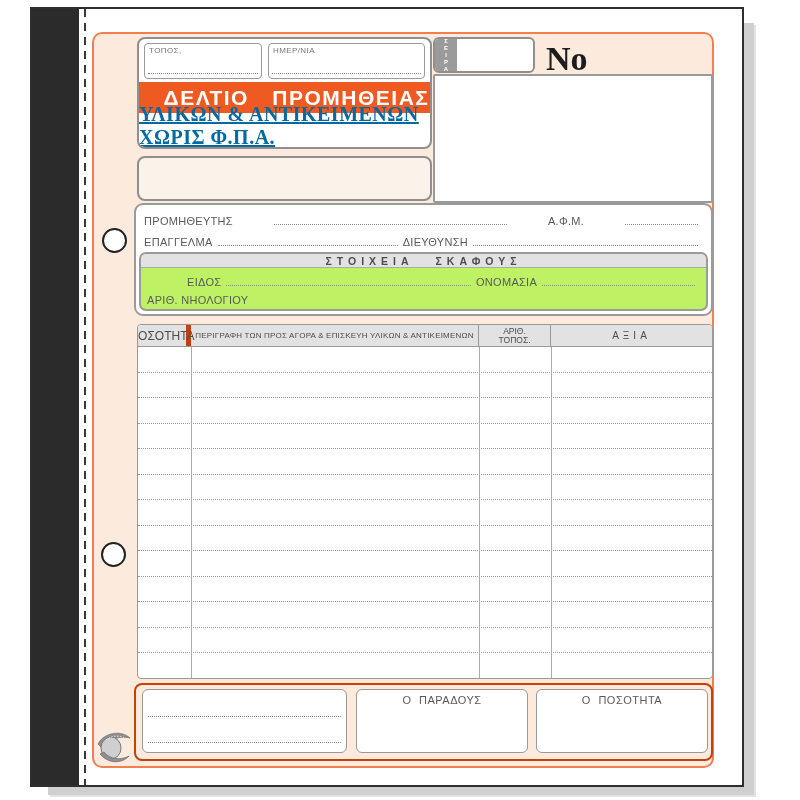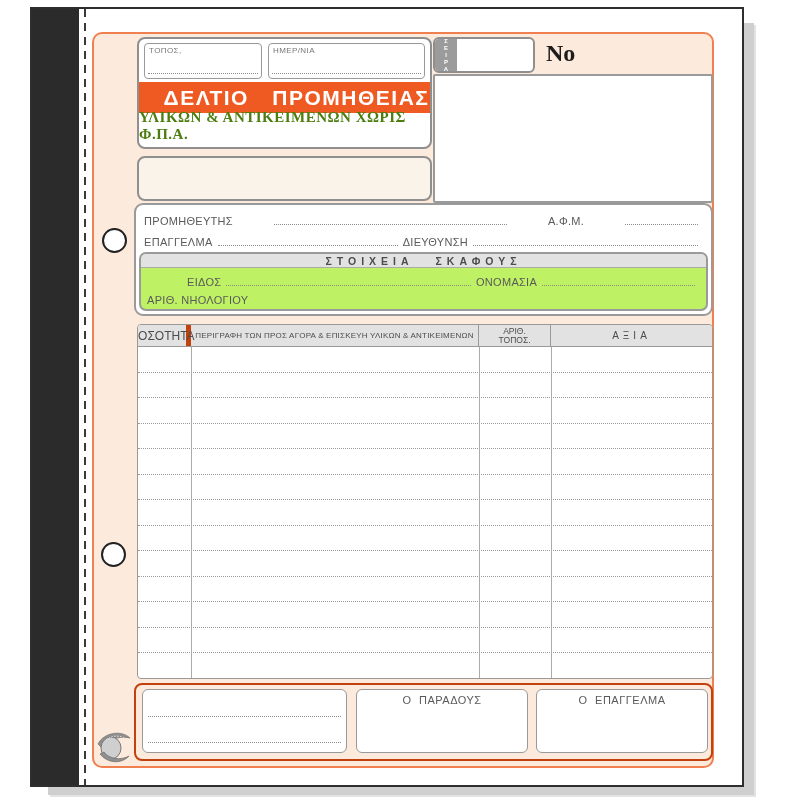--- a/index.html
+++ b/index.html
@@ -41,32 +41,32 @@
   .field-place{left:5px;width:118px;}
   .field-date{left:129px;width:157px;}
   .small-field .flabel{position:absolute;left:4px;top:2px;font-size:8px;color:#777;letter-spacing:.4px;}
   .small-field .dotline-abs{position:absolute;left:3px;right:3px;bottom:4px;border-bottom:1.5px dotted #8a8a8a;}
   .banner{position:absolute;left:0;right:0;top:43px;height:31px;background:var(--banner-orange);
     display:flex;align-items:center;justify-content:center;padding-left:24px;}
   .banner span{color:#fff;font-weight:bold;font-size:21px;letter-spacing:1.5px;word-spacing:16px;}
   .subtitle{position:absolute;left:0;right:0;top:74px;height:26px;background:#fff;
     display:flex;align-items:center;justify-content:center;
     font-family:"Liberation Serif","DejaVu Serif",serif;font-weight:bold;
-    font-size:15px;color:#4d7c0f;letter-spacing:.5px;}
+    font-size:20px;color:#0369a1;letter-spacing:.5px;text-decoration:underline;}
 
   
   .seira-box{position:absolute;left:339px;top:3px;width:102px;height:36px;background:#fff;
     border:2px solid #8f8f8f;border-radius:6px;overflow:hidden;}
   .seira-tab{position:absolute;left:0;top:0;bottom:0;width:22px;background:#9b9b9b;
     display:flex;align-items:center;justify-content:center;}
   .seira-tab span{writing-mode:vertical-rl;text-orientation:upright;
     font-size:6px;color:#fff;letter-spacing:1px;font-weight:bold;}
   .no-label{position:absolute;left:452px;top:6px;
     font-family:"Liberation Serif","DejaVu Serif",serif;font-weight:bold;
-    font-size:24px;color:#1c1c1c;}
+    font-size:34px;color:#1c1c1c;}
 
   .stamp-box{position:absolute;left:339px;top:40px;width:280px;height:129px;
     background:#fff;border:2px solid #9a9a9a;border-radius:2px;}
   .notes-box{position:absolute;left:43px;top:122px;width:295px;height:45px;
     background:#faf3ea;border:2px solid #8f8f8f;border-radius:8px;}
 
   
   .supplier-box{position:absolute;left:40px;top:169px;width:579px;height:113px;
     background:#fff;border:2px solid #9a9a9a;border-radius:9px;padding:0 8px;}
   .frow{display:flex;align-items:flex-end;font-size:11px;color:#5a5a5a;letter-spacing:.3px;}
@@ -218,19 +218,19 @@
 
       <div class="sig-strip">
         <div class="sig-box sig-left">
           <div class="sig-dotline sd-1"></div>
           <div class="sig-dotline sd-2"></div>
         </div>
         <div class="sig-box sig-mid">
           <div class="sig-title">Ο ΠΑΡΑΔΟΥΣ</div>
         </div>
         <div class="sig-box sig-right">
-          <div class="sig-title">Ο ΕΠΑΓΓΕΛΜΑ</div>
+          <div class="sig-title">Ο ΠΟΣΟΤΗΤΑ</div>
         </div>
       </div>
 
     </div>
   </div>
 </div>
 
 </body></html>

